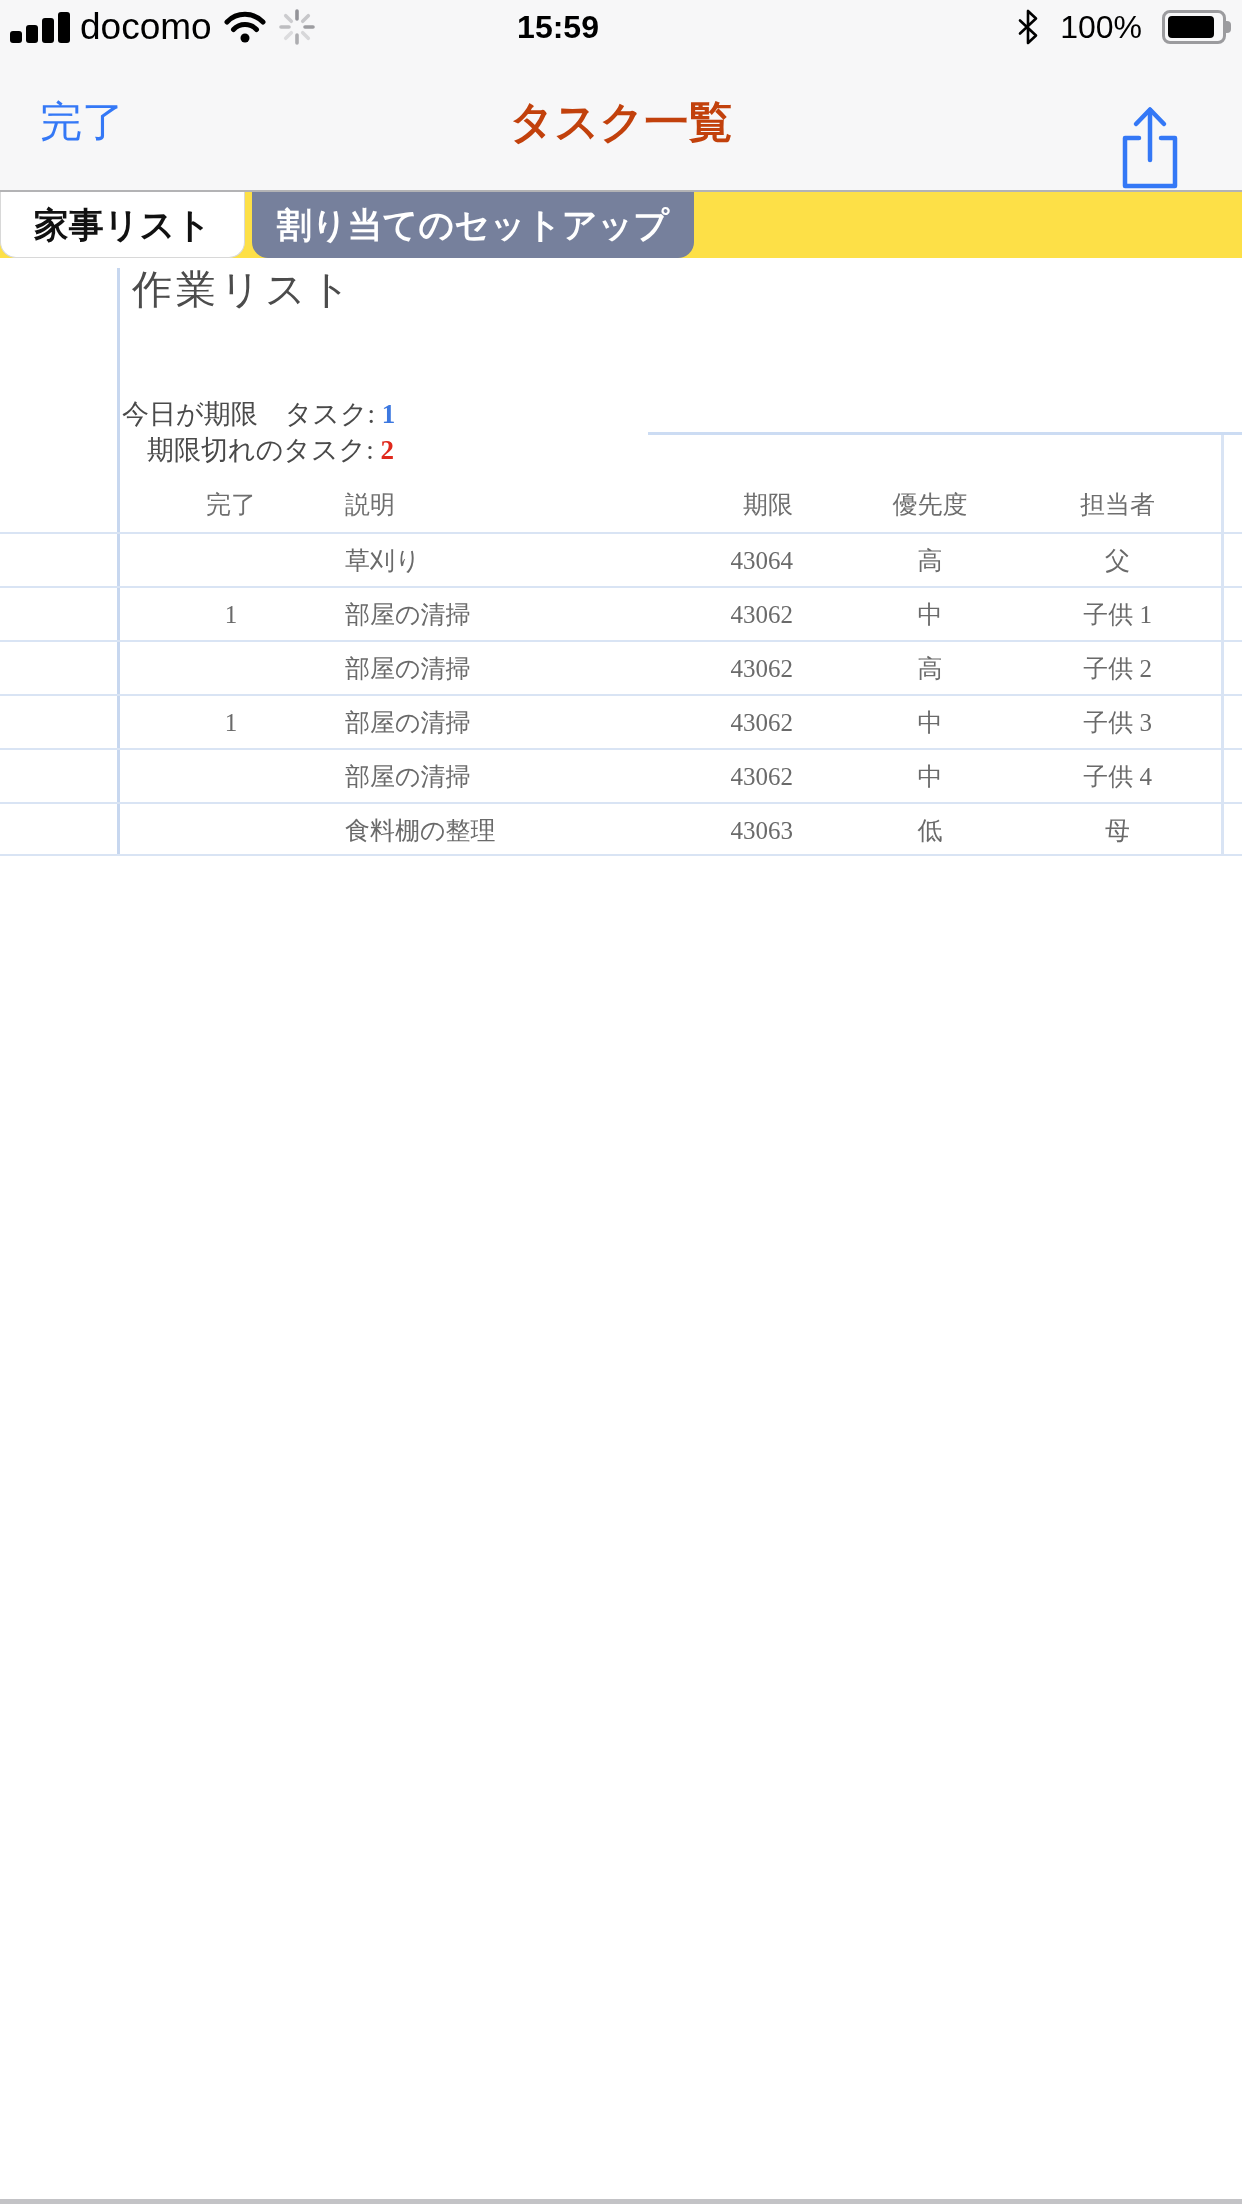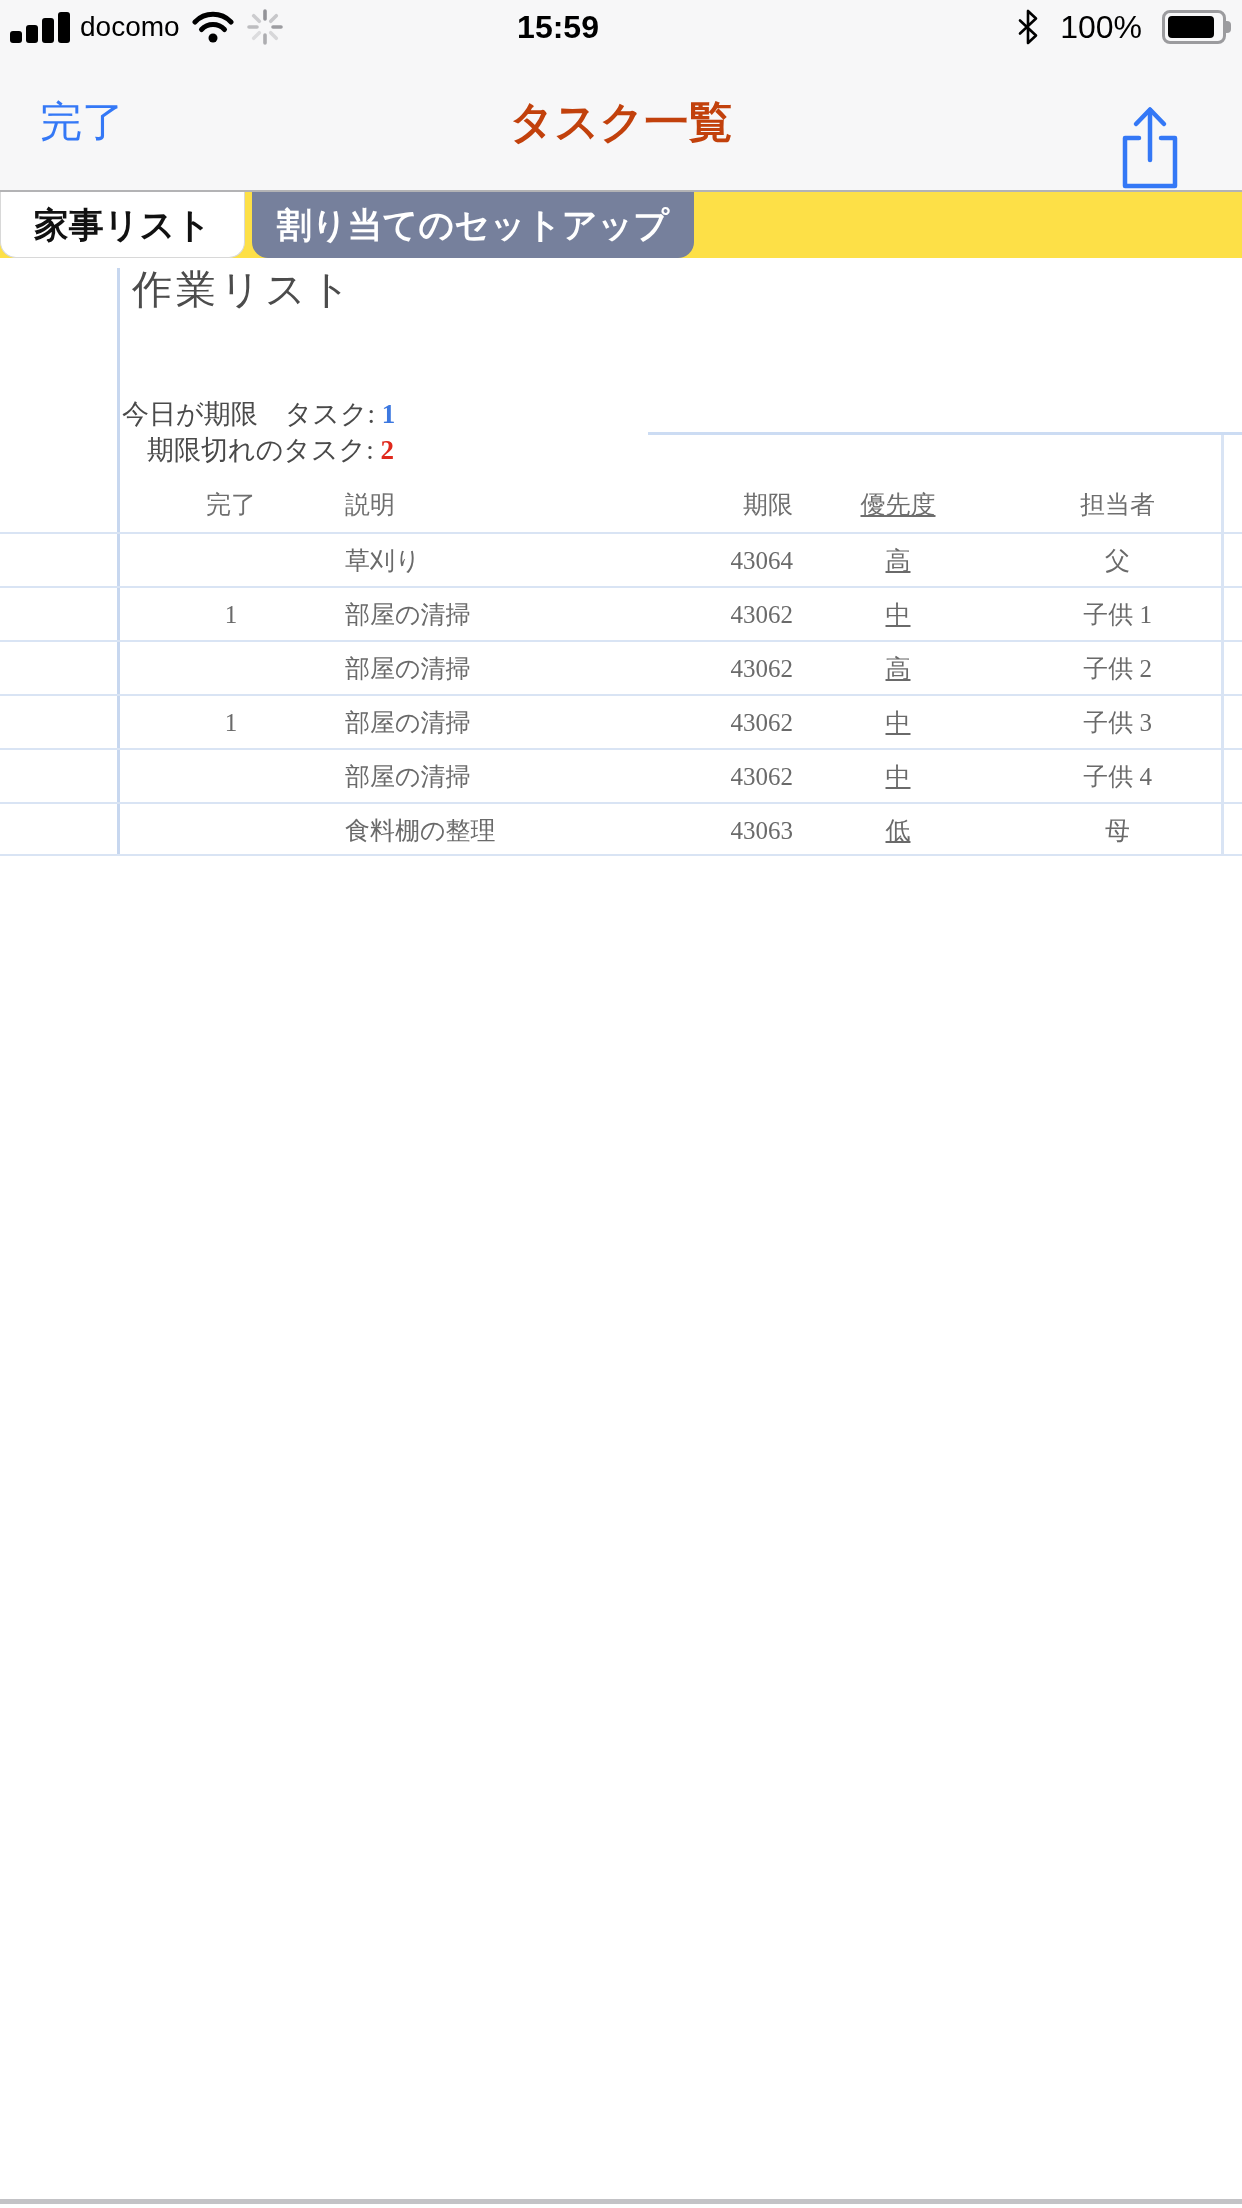--- a/index.html
+++ b/index.html
@@ -9,21 +9,21 @@
   html,body{margin:0;padding:0;background:#ffffff;}
   .screen{position:relative;width:1242px;height:2208px;background:#ffffff;overflow:hidden;
           font-family:"Liberation Sans",sans-serif;}
   
   .topchrome{position:absolute;left:0;top:0;width:1242px;height:192px;background:#f7f7f8;
              border-bottom:2px solid #b3b3b5;box-sizing:border-box;}
   .statusbar{position:absolute;left:0;top:0;width:1242px;height:54px;}
   .sb-left{position:absolute;left:10px;top:0;height:54px;display:flex;align-items:center;}
   .sigbars{display:flex;align-items:flex-end;gap:4px;margin-right:10px;}
   .sigbars i{display:block;width:12px;background:#000;border-radius:3px;}
-  .carrier{font-size:28px;color:#000;margin-right:12px;}
+  .carrier{font-size:37px;color:#000;margin-right:12px;}
   .wifi{margin-right:12px;}
   .sb-time{position:absolute;left:0;top:0;width:1116px;height:54px;text-align:center;
            line-height:54px;font-size:32px;font-weight:600;color:#000;}
   .sb-right{position:absolute;right:16px;top:0;height:54px;display:flex;align-items:center;gap:20px;}
   .batt-pct{font-size:32px;color:#000;}
   .battery{position:relative;width:58px;height:28px;border:3px solid #9b9b9e;border-radius:8px;}
   .battery .fill{position:absolute;left:3px;top:3px;bottom:3px;width:46px;background:#000;border-radius:4px;}
   .battery .nub{position:absolute;right:-8px;top:8px;width:5px;height:12px;background:#9b9b9e;
                 border-radius:0 4px 4px 0;}
   .navbar{position:absolute;left:0;top:54px;width:1242px;height:136px;}
@@ -53,21 +53,21 @@
   .v-red{color:var(--vred);font-weight:700;}
   
   .thead,.trow{position:absolute;left:0;width:1242px;height:54px;line-height:54px;font-size:25px;}
   .thead{top:220px;color:#6e6e6e;}
   .trow{border-top:2px solid var(--grid);box-sizing:border-box;}
   .trow.last{border-bottom:2px solid var(--grid);}
   .cell{position:absolute;top:0;height:100%;}
   .col-done{left:118px;width:226px;text-align:center;}
   .col-desc{left:345px;width:310px;text-align:left;}
   .col-due{left:600px;width:193px;text-align:right;}
-  .col-pri{left:820px;width:156px;text-align:center;text-decoration:underline;}
+  .col-pri{left:852px;width:156px;text-align:center;}
   .col-who{left:1020px;width:195px;text-align:center;}
   
   .bottom-edge{position:absolute;left:0;top:2199px;width:1242px;height:5px;background:#c3c3c6;}
   svg{display:block;}
 </style>
 </head>
 <body>
 
 <div class="screen">
 

